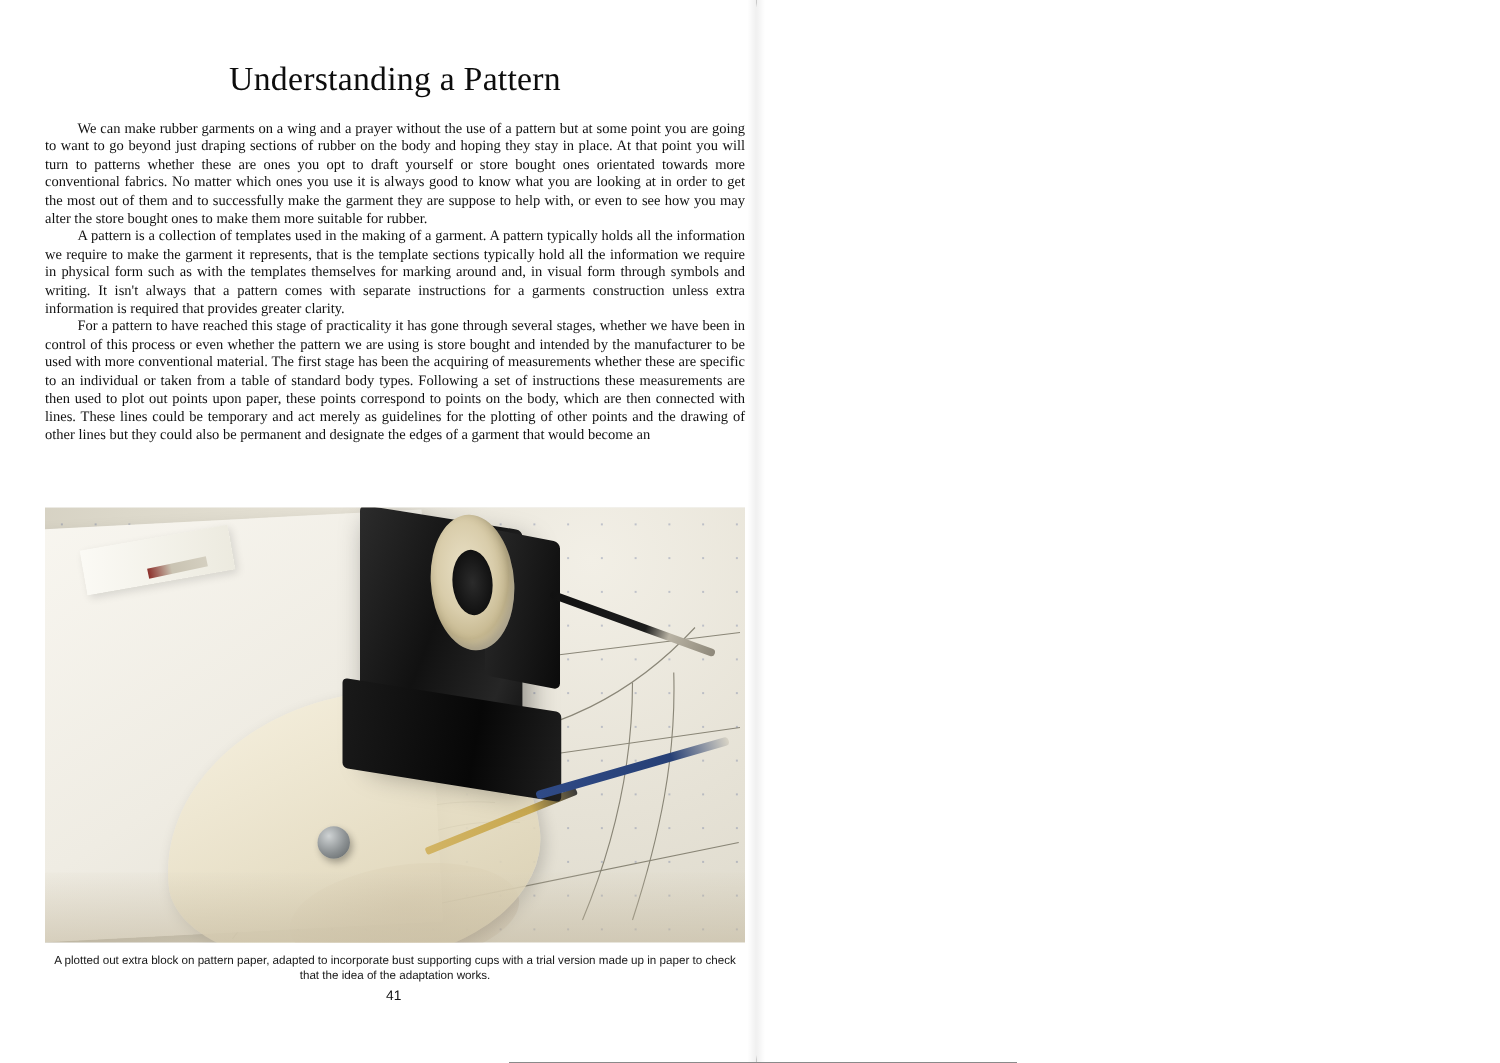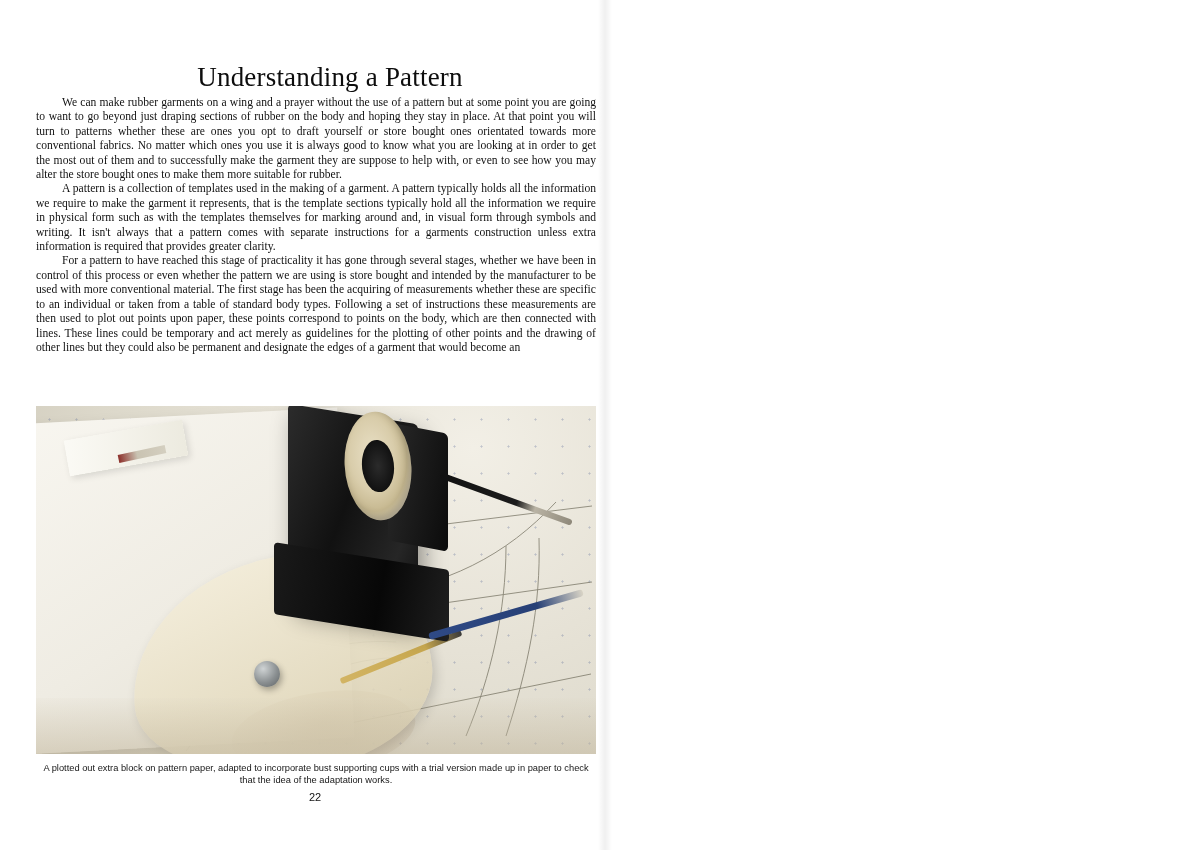--- a/index.html
+++ b/index.html
@@ -29,21 +29,21 @@
   }
   .edge-top { position:absolute; left:0; top:0; width:1200px; height:6px;
               background:linear-gradient(to bottom, #1d1d1d 0%, #1d1d1d 40%, #ffffff 100%); }
   .edge-bottom { position:absolute; left:0; bottom:0; width:1200px; height:6px;
               background:linear-gradient(to top, #1d1d1d 0%, #1d1d1d 40%, #ffffff 100%); }
 
   
   h1.chapter-title {
     position: absolute;
     left: 36px; top: 48px; width: 560px;
-    margin: 14px;
+    margin: 0;
     font-size: 27px;
     font-weight: normal;
     text-align: center;
     letter-spacing: 0.2px;
     color: #0d0d0d;
   }
   .body-col {
     position: absolute;
     font-size: 11.6px;
     line-height: 14.4px;
@@ -227,21 +227,21 @@
       <div class="ph-tape-roll"></div>
       <div class="ph-tape-core"></div>
       <div class="ph-dispenser-base"></div>
       <div class="ph-pen1"></div>
       <div class="ph-pen2"></div>
       <div class="ph-bottom-strip"></div>
     </div>
 
     <div class="caption" style="left:36px; top:762px; width:560px;">A plotted out extra block on pattern paper, adapted to incorporate bust supporting cups with a trial version made up in paper to check that the idea of the adaptation works.</div>
 
-    <div class="pageno" id="pageno-left">22</div>
+    <div class="pageno" id="pageno-left">41</div>
   </div>
 
   <div class="page" id="page-right">
 
     
     
 
     
 
     

